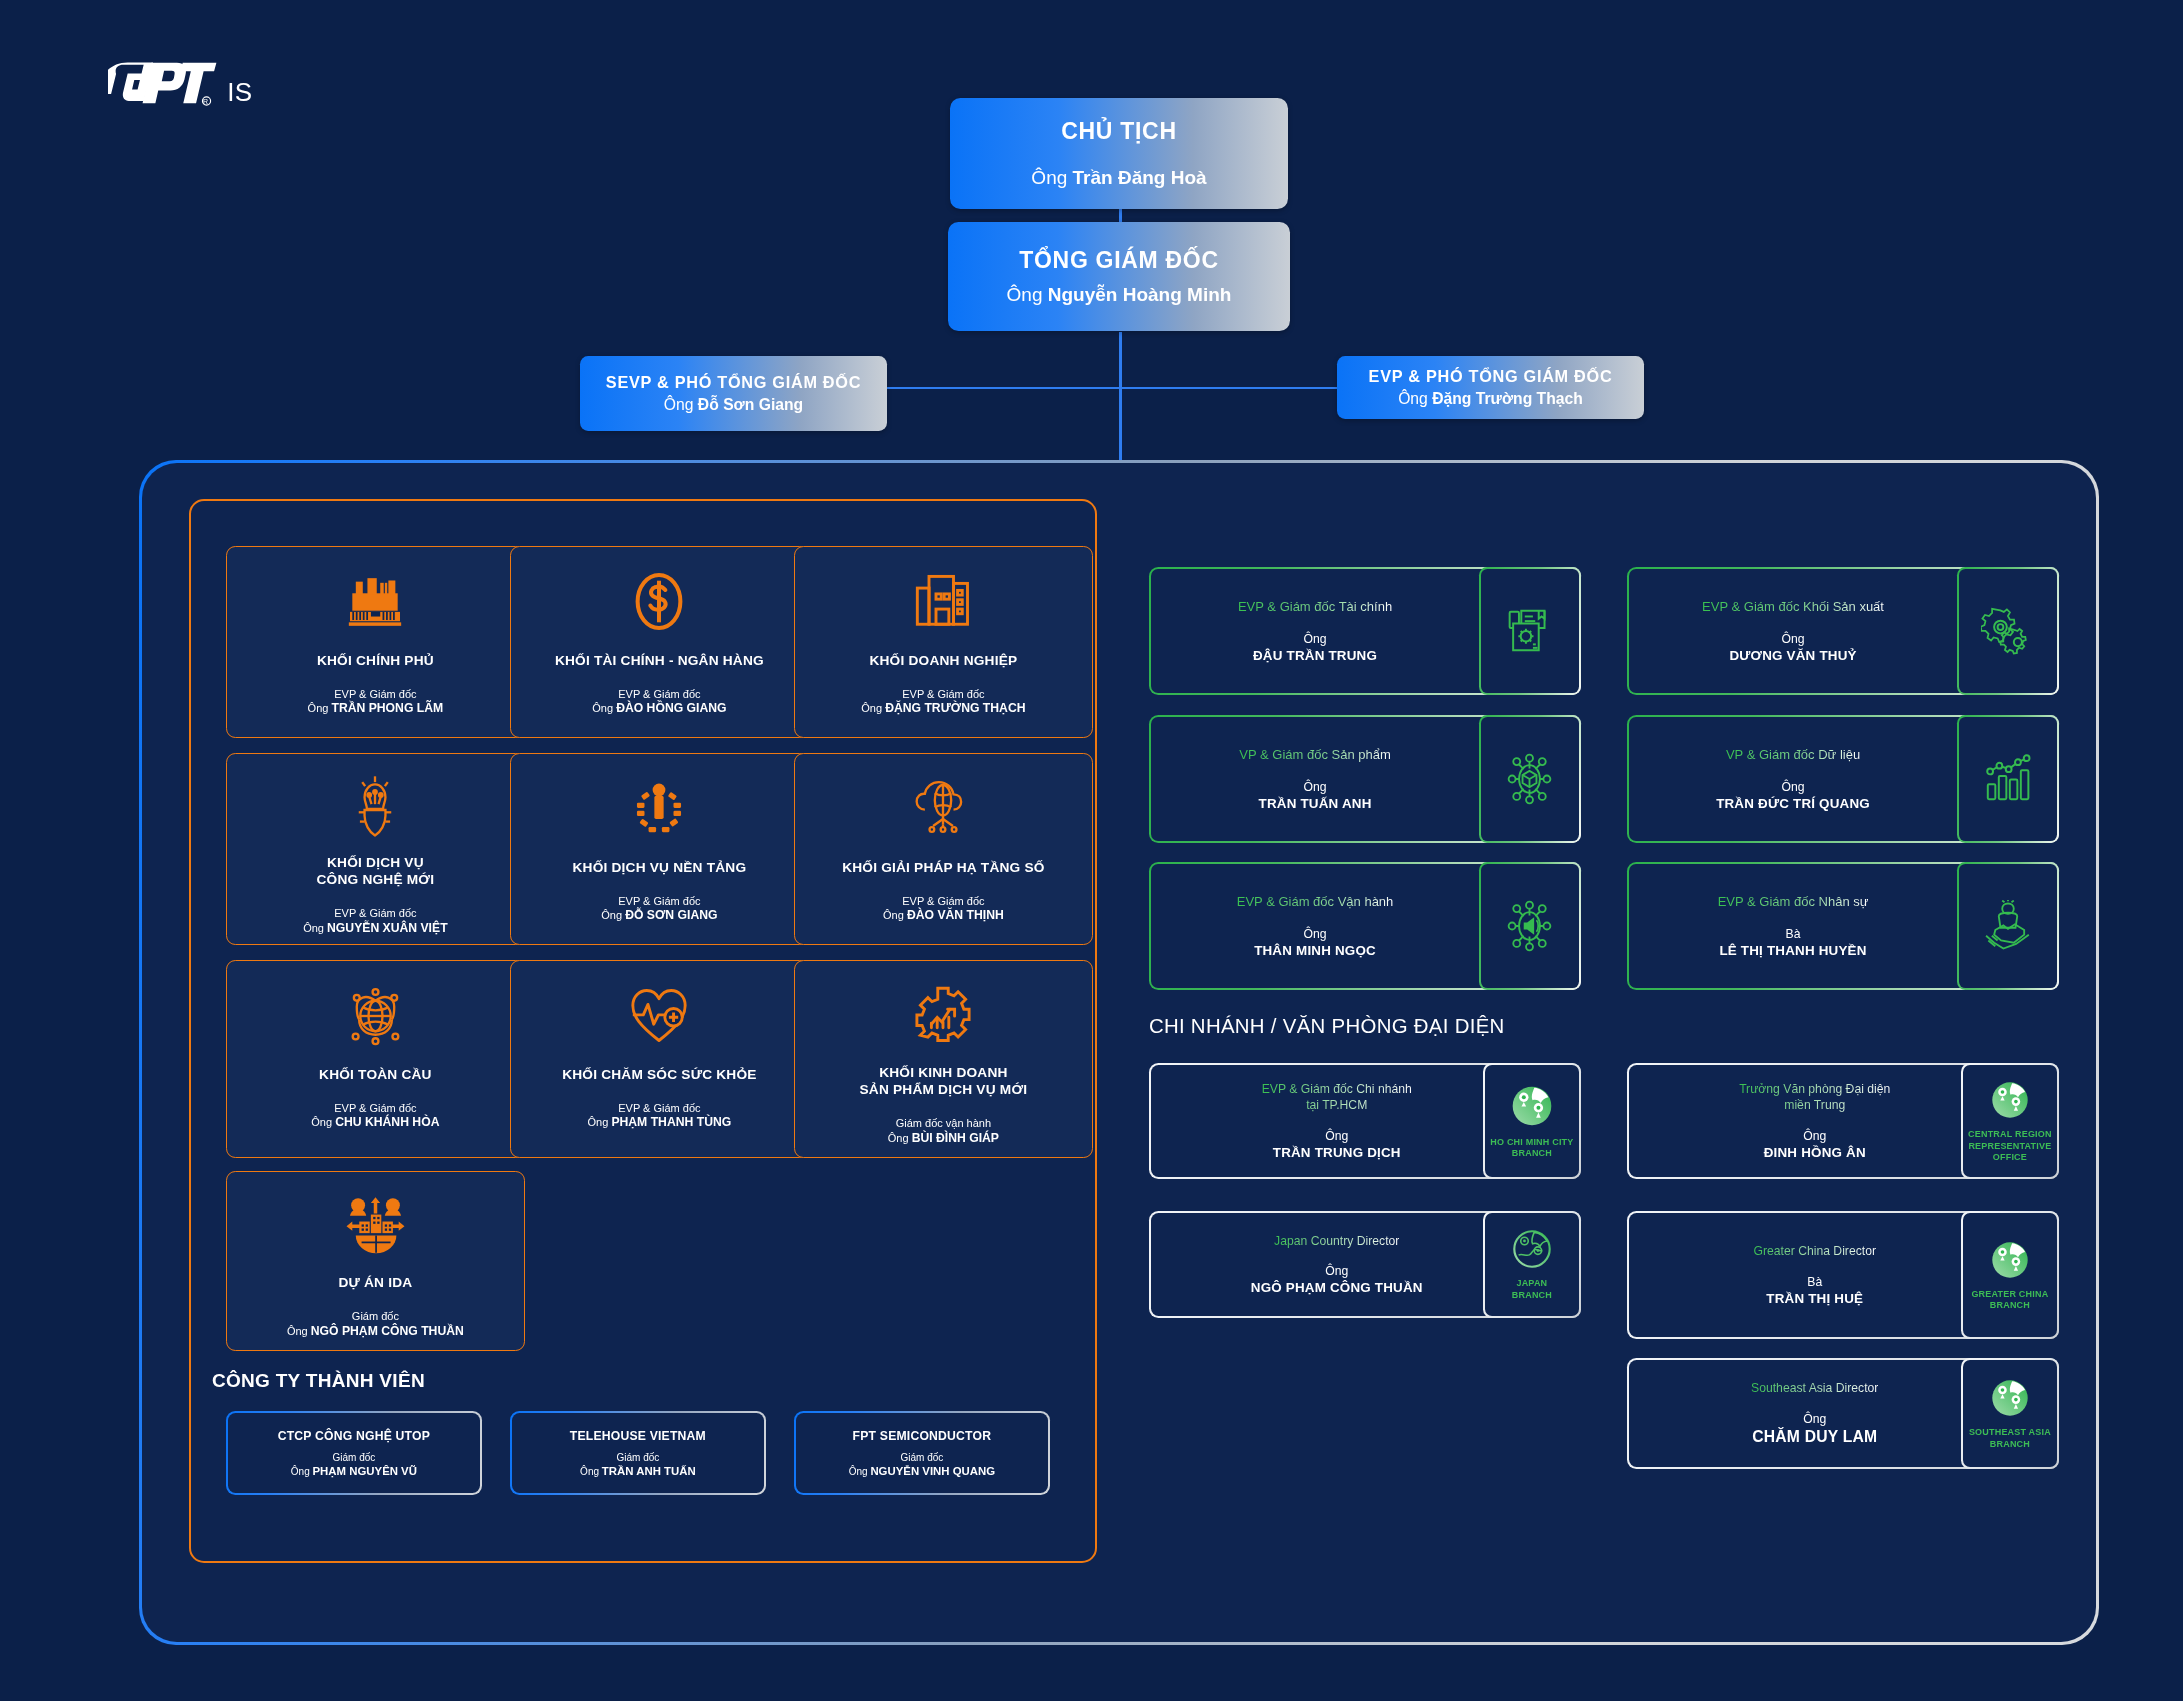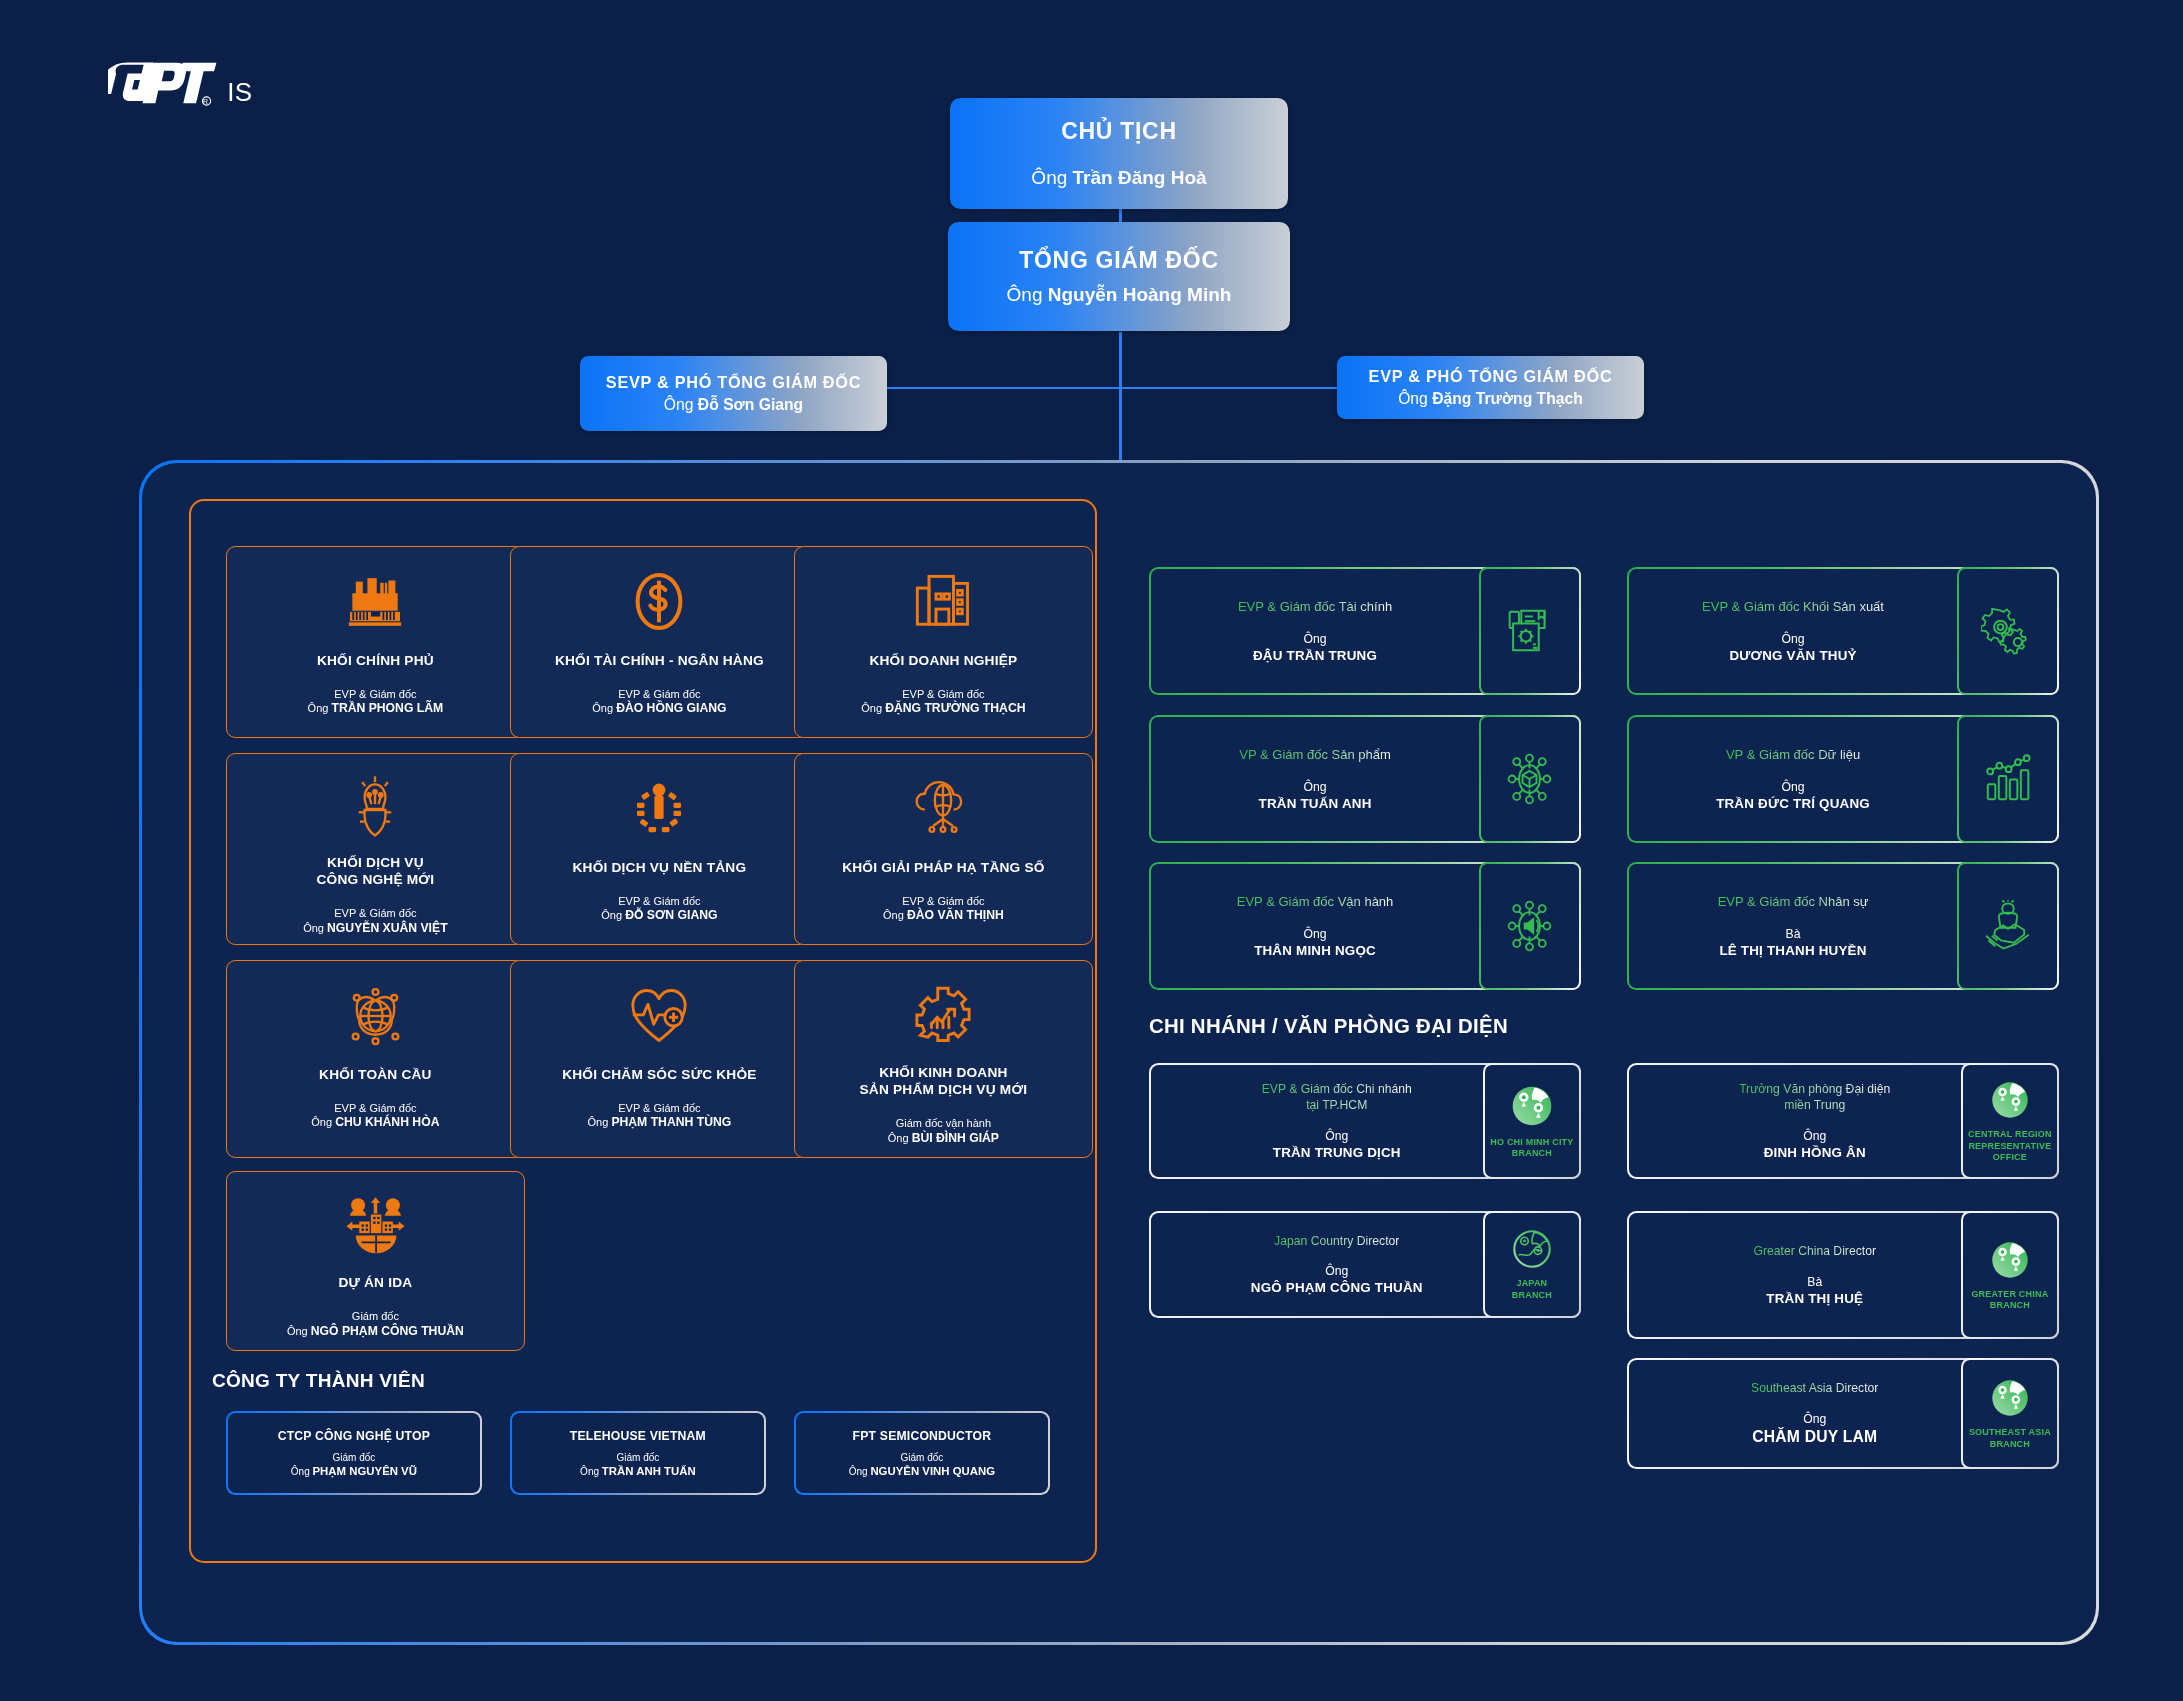--- a/index.html
+++ b/index.html
@@ -93,21 +93,21 @@
      -webkit-background-clip:text; background-clip:text; color:transparent; }
   .card-g .hon{ font-size:12.2px; margin-top:18.6px;}
   .card-g .person{ font-size:13.4px; font-weight:700; letter-spacing:0.2px; margin-top:1.7px;}
   .card-g .pane{ width:102px; margin:-2.3px -2.3px -2.3px 0; border-radius:8.2px; padding:2.3px;
      background:linear-gradient(100deg,#2bb24c 0%,#6ec780 50%,#f6f8f6 100%);
      display:flex; align-items:center; justify-content:center;}
   .card-g .pane>.pi{ width:100%; height:100%; background:#0e2450; border-radius:6.4px;
      display:flex; align-items:center; justify-content:center;}
 
   
-  #branchTitle{ position:absolute; left:1029px; top:1020px; font-size:20.4px; font-weight:700; letter-spacing:0.3px;}
+  #branchTitle{ position:absolute; left:1029px; top:1020px; font-size:20.4px; font-weight:400; letter-spacing:0.3px;}
 
   
   .card-w{
     position:absolute; width:432px; border-radius:9.3px; padding:1.7px;
     background:linear-gradient(120deg,#f2f5f8 0%,#e6eaee 45%,#cdd2d8 100%);
   }
   .card-w>.wi{ width:100%; height:100%; background:#0e2450; border-radius:7.6px; display:flex;}
   .card-w .txt{ flex:1; display:flex; flex-direction:column; align-items:center; justify-content:center; padding:8.2px 4.7px;margin-left:40px;}
   .card-w .role{ font-size:12.2px; line-height:1.3; text-align:center;
      background:linear-gradient(90deg,#37c04f 0%,#9fd9a9 45%,#ffffff 100%);

